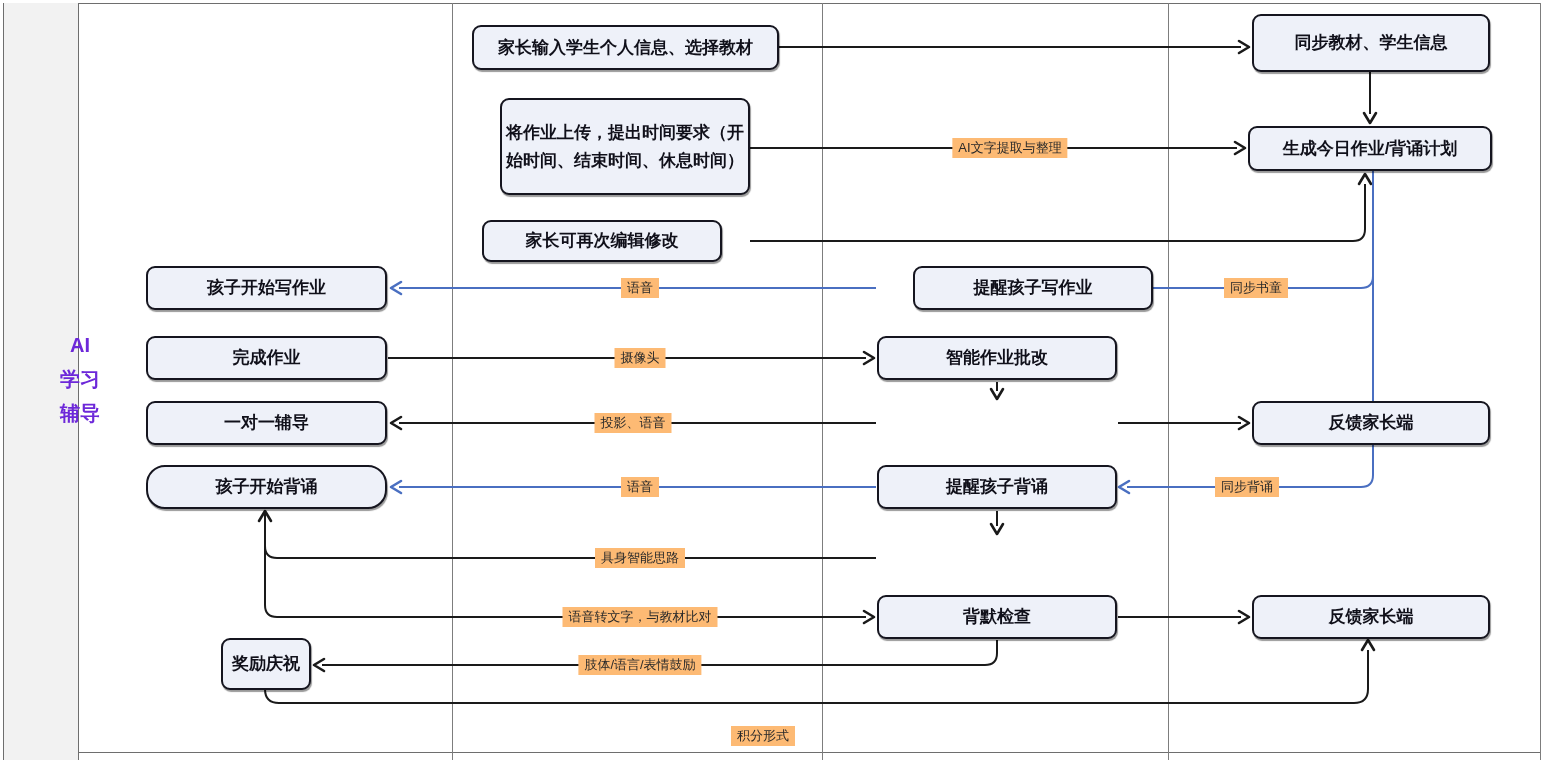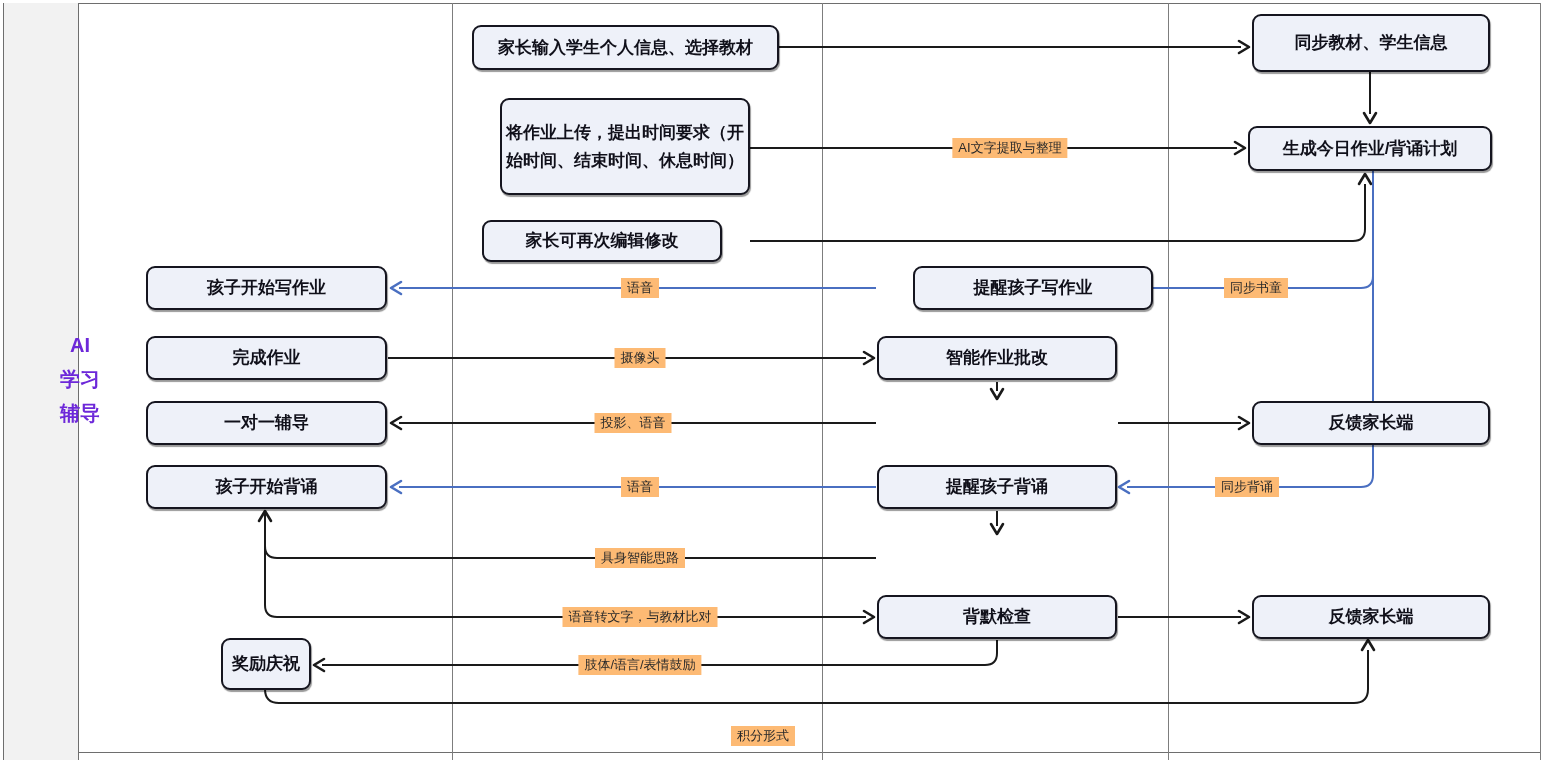--- a/index.html
+++ b/index.html
@@ -145,19 +145,19 @@
   <div class="node" style="left:500px;top:98px;width:250px;height:97px;">将作业上传，提出时间要求（开始时间、结束时间、休息时间）</div>
   <div class="node" style="left:482px;top:220px;width:240px;height:42px;">家长可再次编辑修改</div>
   <div class="node" style="left:1252px;top:14px;width:238px;height:58px;">同步教材、学生信息</div>
   <div class="node" style="left:1248px;top:126px;width:244px;height:45px;">生成今日作业/背诵计划</div>
   <div class="node" style="left:877px;top:266px;width:240px;height:44px;margin-left:36px;">提醒孩子写作业</div>
   <div class="node" style="left:146px;top:266px;width:241px;height:44px;text-align:right;">孩子开始写作业</div>
   <div class="node" style="left:146px;top:336px;width:241px;height:44px;">完成作业</div>
   <div class="node" style="left:877px;top:336px;width:240px;height:44px;">智能作业批改</div>
   <div class="node" style="left:146px;top:401px;width:241px;height:44px;">一对一辅导</div>
   <div class="node" style="left:1252px;top:401px;width:238px;height:44px;">反馈家长端</div>
-  <div class="node" style="left:146px;top:465px;width:241px;height:44px;">孩子开始背诵</div>
+  <div class="node" style="left:146px;top:465px;width:241px;height:44px;border-radius:19px;">孩子开始背诵</div>
   <div class="node" style="left:877px;top:465px;width:240px;height:44px;">提醒孩子背诵</div>
   <div class="node" style="left:877px;top:595px;width:240px;height:44px;">背默检查</div>
   <div class="node" style="left:1252px;top:595px;width:238px;height:44px;">反馈家长端</div>
   <div class="node" style="left:221px;top:638px;width:90px;height:52px;">奖励庆祝</div>
 
 </div>
 
 </body></html>

